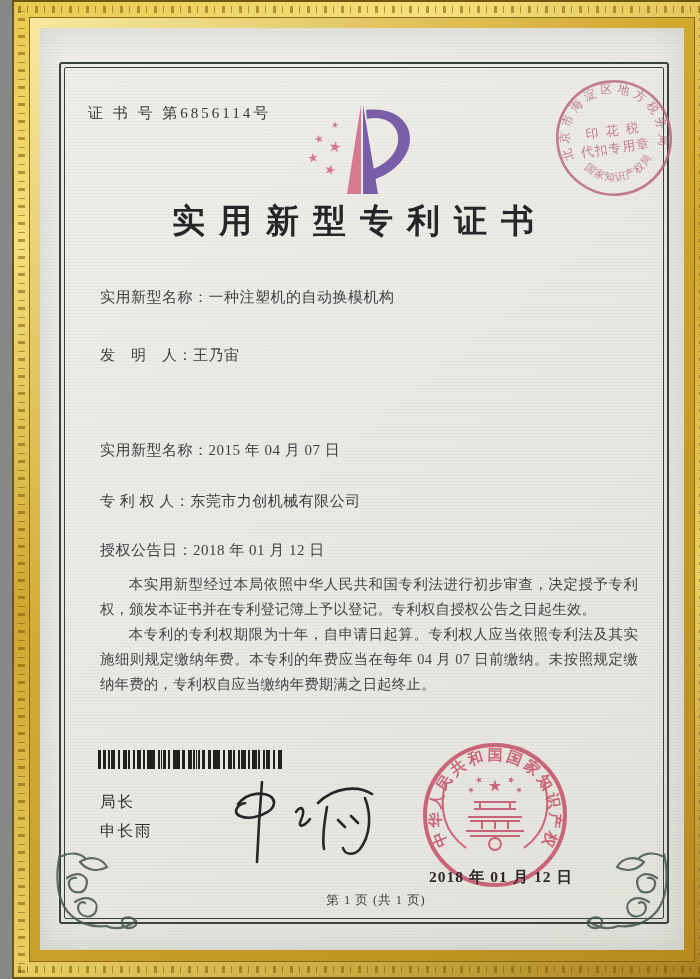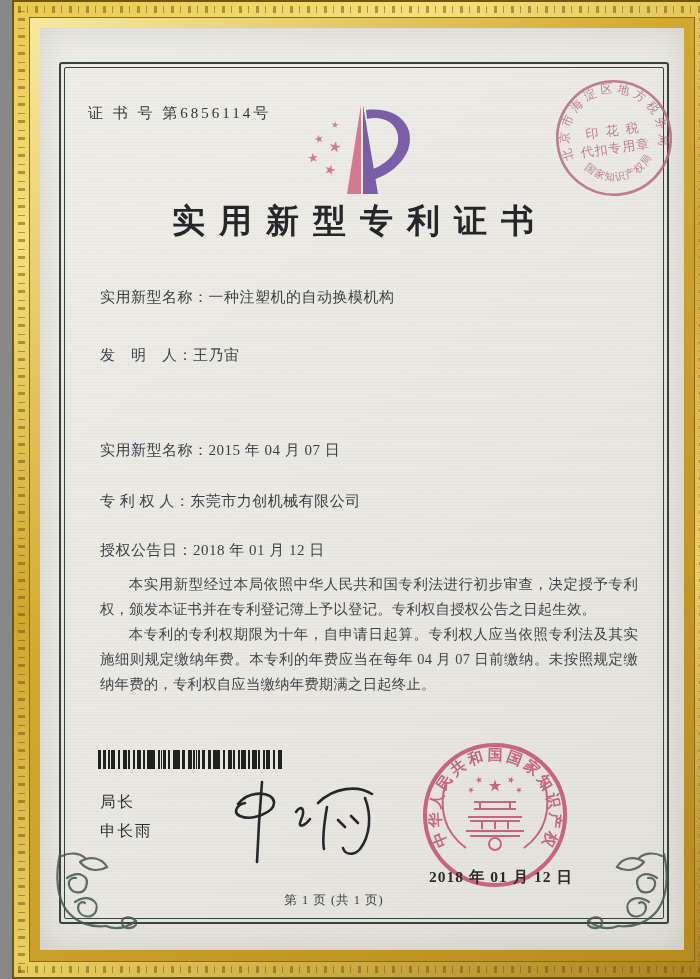--- a/index.html
+++ b/index.html
@@ -37,21 +37,21 @@
         text-align:justify;text-indent:2em;letter-spacing:.2px;}
   .barcode{left:86px;top:750px;width:184px;height:19px;
         background:
           repeating-linear-gradient(90deg,#20201f 0 2px,transparent 2px 5px),
           repeating-linear-gradient(90deg,#20201f 0 1px,transparent 1px 7px),
           repeating-linear-gradient(90deg,#20201f 0 3px,transparent 3px 13px);}
   .signer{left:88px;font-family:Liberation Serif, serif;
         font-size:15.5px;color:#2c2d31;letter-spacing:2px;}
   .seal-date{left:417px;top:867px;font-size:15.5px;font-weight:700;color:#2d2a28;
         letter-spacing:1px;white-space:nowrap;}
-  .footer{left:0;top:892px;width:644px;text-align:center;font-size:12.5px;color:#3c3d41;letter-spacing:1px;}
+  .footer{left:0;top:892px;width:644px;text-align:center;font-size:12.5px;color:#3c3d41;letter-spacing:1px;padding-left:42px;}
   svg{position:absolute;overflow:visible;}
   .svgtext{font-family:"Liberation Serif","DejaVu Serif",serif;}
 </style>
 </head>
 <body>
 
 <div class="page">
 
   <div class="orn orn-h orn-top"></div>
   <div class="orn orn-h orn-bot"></div>

